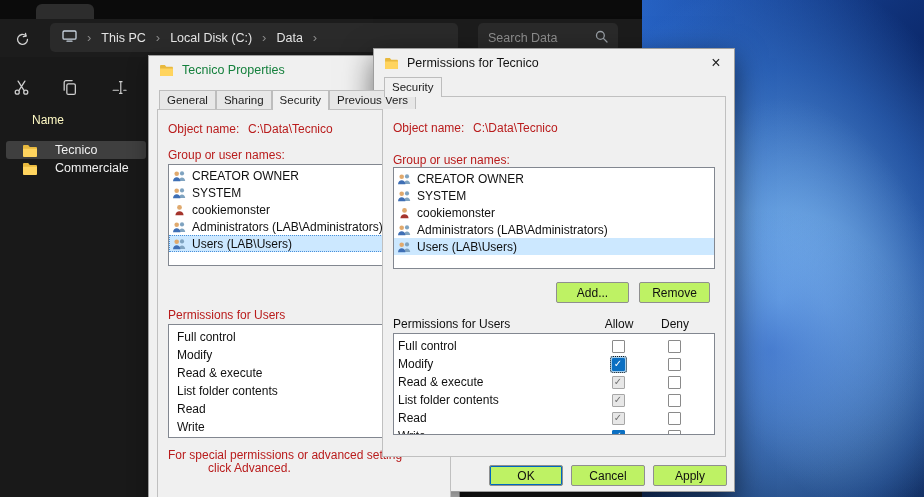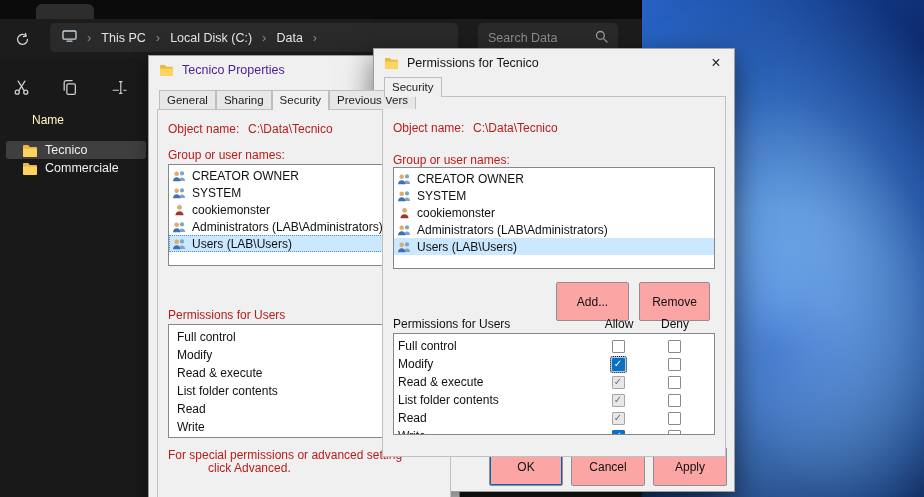--- a/index.html
+++ b/index.html
@@ -30,30 +30,30 @@
     display: flex; align-items: center; gap: 10px; padding: 0 12px; color: #e4e4e4; font-size: 12.5px; white-space: nowrap; }
   .crumb-sep { color: #8b8b8b; font-size: 13px; }
   .searchbox { position: absolute; left: 478px; top: 4px; width: 140px; height: 29px; background: #2a2a2a; border-radius: 5px;
     display: flex; align-items: center; padding: 0 10px; color: #8f8f8f; font-size: 12.5px; }
   .search-text { flex: 1; }
   .cmdbar { position: absolute; left: 0; top: 70px; right: 0; height: 30px; }
   .cmd { position: absolute; top: 4px; width: 26px; height: 26px; display: flex; align-items: center; justify-content: center; border-radius: 4px; }
   .cmd1 { left: 8px; } .cmd2 { left: 56px; } .cmd3 { left: 106px; }
   .col-header { position: absolute; left: 32px; top: 113px; font-size: 12px; color: #fef9c3; }
   .folder-list { position: absolute; left: 6px; top: 141px; width: 140px; }
-  .folder-row { height: 18px; display: flex; align-items: center; gap: 7px; padding: 0 4px 0 16px; border-radius: 3px; color: #f0f0f0; font-size: 12.5px; white-space: nowrap; }
+  .folder-row { height: 18px; display: flex; align-items: center; gap: 17px; padding: 0 4px 0 16px; border-radius: 3px; color: #f0f0f0; font-size: 12.5px; white-space: nowrap; }
   .folder-row.selected { background: #3f3f3f; }
 
   
   .dialog { position: absolute; background: #f0f0f0; border: 1px solid #9e9e9e; font-size: 12px; color: #101010; }
   .props  { left: 148px; top: 55px; width: 312px; height: 470px; box-shadow: 0 6px 18px rgba(0,0,0,.40); }
   .perms  { left: 373px; top: 48px; width: 362px; height: 444px; box-shadow: 0 10px 28px rgba(0,0,0,.55); }
 
   .dlg-title { position: absolute; left: 0; top: 0; right: 0; height: 28px; display: flex; align-items: center; gap: 8px; padding: 0 10px; font-size: 12.5px; }
-  .props .dlg-title { color: #4c1d95; }
+  .props .dlg-title { color: #15803d; }
   .perms .dlg-title { color: #141414; }
   .dlg-close { position: absolute; right: 5px; top: 3px; width: 26px; height: 22px; display: flex; align-items: center; justify-content: center; font-size: 16px; color: #222; cursor: default; }
 
   .tabrow { position: absolute; left: 10px; display: flex; align-items: flex-end; z-index: 5; }
   .props .tabrow { top: 34px; }
   .perms  .tabrow { top: 28px; }
   .tab { padding: 3px 7px; border: 1px solid #bdbdbd; border-bottom: none; background: #e7e7e7; font-size: 11.5px; margin-right: 0; color: #1c1c1c; white-space: nowrap; }
   .tab.active { background: #f0f0f0; position: relative; margin-bottom: -1px; padding-bottom: 4px; z-index: 6; }
 
   .page { position: absolute; left: 8px; right: 8px; background: #f0f0f0; border: 1px solid #c0c0c0; z-index: 1; }
@@ -78,21 +78,21 @@
 
   .cb { width: 13px; height: 13px; border: 1px solid #8a8a8a; background: #fff; border-radius: 1px;
     display: flex; align-items: center; justify-content: center; font-size: 10px; line-height: 1; }
   .cb::after { content: "✓"; visibility: hidden; }
   .cb[data-state="checked"] { background: #0b6fc2; border-color: #0b6fc2; }
   .cb[data-state="checked"]::after { visibility: visible; color: #fff; }
   .cb[data-state="inherited"] { background: #e7e7e7; border-color: #a6a6a6; }
   .cb[data-state="inherited"]::after { visibility: visible; color: #6f6f6f; }
   .cb[data-focus="true"] { outline: 1px dotted #1a1a1a; outline-offset: 1px; box-shadow: 0 0 0 2px rgba(0,114,198,.35); }
 
-  button.btn { position: absolute; height: 39px; background: #fca5a5; border: 1px solid #8f8f8f; border-radius: 2px;
+  button.btn { position: absolute; height: 21px; background: #bef264; border: 1px solid #8f8f8f; border-radius: 2px;
     font-family: inherit; font-size: 12px; color: #101010; padding: 0; }
   .btn-add { right: 96px; width: 73px; top: 185px; }
   .btn-remove { right: 15px; width: 71px; top: 185px; }
   .btn-ok { right: 171px; bottom: 5px; width: 74px; height: 22px; border-color: #0067c0; box-shadow: inset 0 0 0 1px #0067c0; }
   .btn-cancel { right: 89px; bottom: 5px; width: 74px; height: 22px; }
   .btn-apply { right: 7px; bottom: 5px; width: 74px; height: 22px; }
 
   .hint1 { top: 338px; } .hint2 { top: 351px; }
 </style>
 </head>

